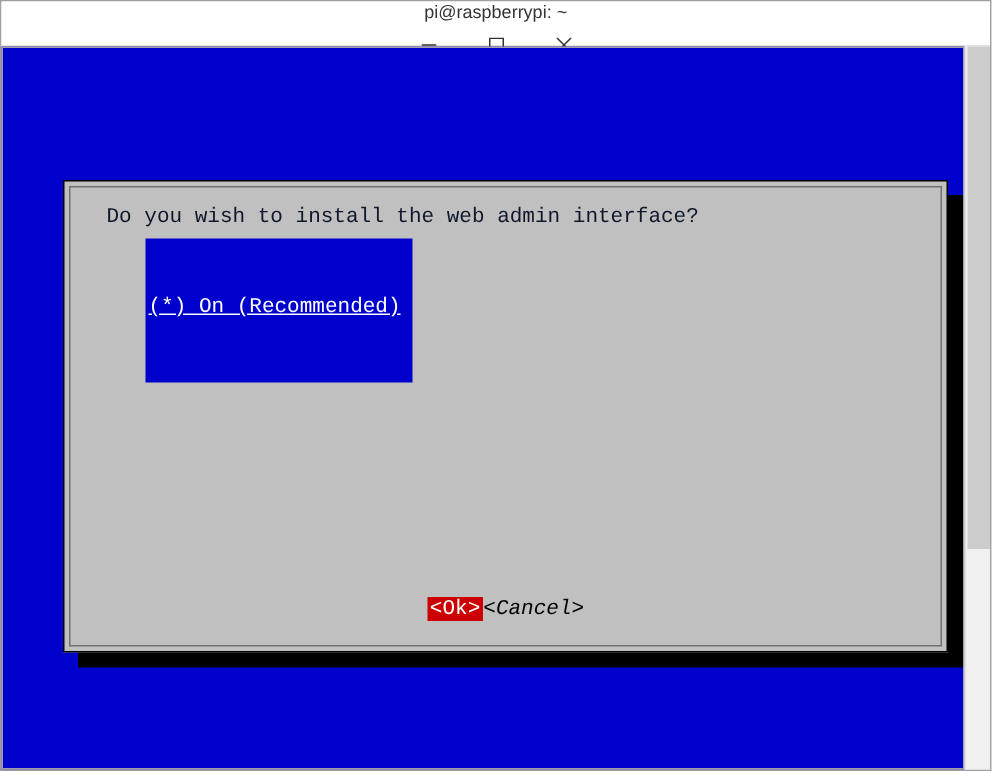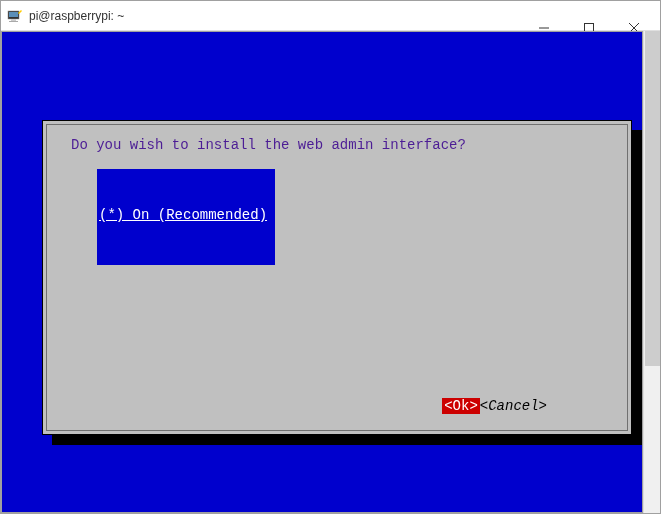--- a/index.html
+++ b/index.html
@@ -22,21 +22,22 @@
       background: #fff;
       display: flex;
       flex-direction: column;
     }
     .titlebar {
       height: 30px;
       background: #fff;
       border-bottom: 1px solid #e0e0e0;
       display: flex;
       align-items: center;
-      padding: 12px 4px;
+      padding: 0 4px;
+      flex-direction: column;
     }
     .titlebar-icon {
       width: 16px;
       height: 16px;
       margin-right: 6px;
       margin-left: 2px;
     }
     .titlebar-title {
       font-size: 12px;
       color: #333;
@@ -102,23 +103,23 @@
       padding: 3px;
     }
     .dialog-inner {
       width: 100%;
       height: 100%;
       border: 1px solid #707070;
       padding: 12px 24px;
       position: relative;
     }
     .dialog-question {
-      color: #4c1d95;
+      color: #0f172a;
       white-space: pre;
-      margin-bottom: 16px;
+      margin-bottom: 6px;
     }
     .options-box {
       background: #0000cd;
       color: #fff;
       width: 178px;
       height: 96px;
       padding: 1px 2px;
       white-space: pre;
       line-height: 18px;
       margin-left: 26px;
@@ -126,21 +127,21 @@
     .option-row {
       white-space: pre;
       text-decoration: underline;
     }
     .buttons-row {
       position: absolute;
       bottom: 16px;
       left: 0;
       right: 0;
       display: flex;
-      justify-content: flex-end;
+      justify-content: center;
       padding: 0 80px;
     }
     .ok-btn {
       background: #cc0000;
       color: #fff;
       padding: 0 2px;
     }
     .cancel-btn {
       color: #000;
       font-style: italic;

